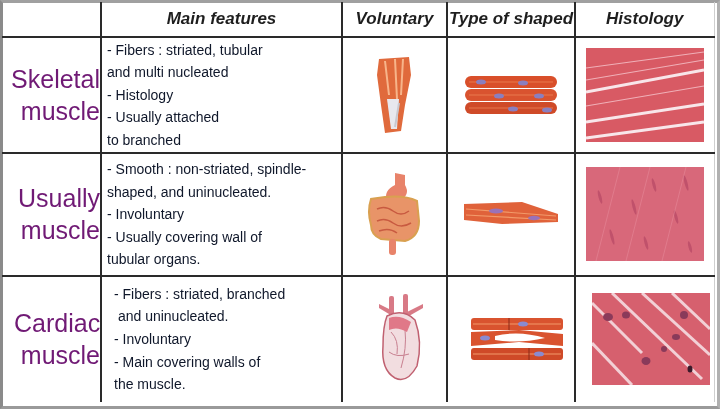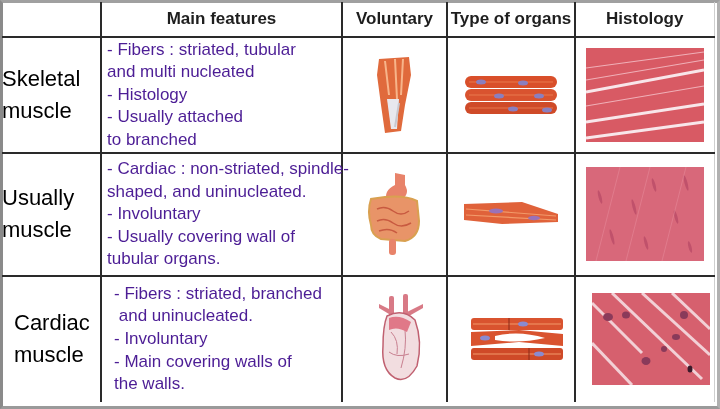--- a/index.html
+++ b/index.html
@@ -25,32 +25,32 @@
       width: 712px; height: 400px;
     }
     td, th {
       border: 2px solid #2a2a2a;
       padding: 0;
       vertical-align: middle;
       color: #222;
     }
     tr > *:first-child { border-left: none; }
     tr > *:last-child { border-right: 1px solid #cfcfcf; }
-    thead th { border-top: none; }
+    thead th { border-top: none; font-style: italic; }
     tbody tr:last-child td { border-bottom: none; padding-left: 12px; }
     th {
       font-size: 17px; font-weight: bold; text-align: center; height: 34px;
       color: #1e1e1e;
     }
     .rowhead {
-      font-size: 22px; text-align: left; line-height: 32px; color: #000000;
+      font-size: 25px; text-align: right; line-height: 32px; color: #701a75;
     }
     .feat {
-      font-size: 17px; line-height: 22.6px; padding-left: 5px; padding-right: 2px;
-      color: #4c1d95;
+      font-size: 14px; line-height: 22.6px; padding-left: 5px; padding-right: 2px;
+      color: #0f172a;
     }
     .feat div { white-space: nowrap; }
     .imgcell { text-align: center; }
     .imgcell svg { display: inline-block; vertical-align: middle; }
   </style>
 </head>
 <body>
 
 <div class="frame"></div>
 
@@ -60,21 +60,21 @@
     <col style="width:241px">
     <col style="width:105px">
     <col style="width:128px">
     <col style="width:139px">
   </colgroup>
   <thead>
     <tr>
       <th></th>
       <th>Main features</th>
       <th>Voluntary</th>
-      <th>Type of organs</th>
+      <th>Type of shaped</th>
       <th>Histology</th>
     </tr>
   </thead>
   <tbody>
 
     <tr style="height:116px">
       <td class="rowhead">
         <div>Skeletal</div>
         <div>muscle</div>
       </td>
@@ -127,21 +127,21 @@
         </svg>
       </td>
     </tr>
 
     <tr style="height:122px">
       <td class="rowhead">
         <div>Usually</div>
         <div>muscle</div>
       </td>
       <td class="feat">
-        <div>- Cardiac : non-striated, spindle-</div>
+        <div>- Smooth : non-striated, spindle-</div>
         <div>shaped, and uninucleated.</div>
         <div>- Involuntary</div>
         <div>- Usually covering wall of</div>
         <div>tubular organs.</div>
       </td>
       <td class="imgcell">
         <svg width="60" height="86" viewBox="0 0 60 86">
           <path d="M30 2 L40 4 L40 14 Q46 24 34 30 L22 30 Q18 20 30 14 Z" fill="#e8836a"></path>
           <path d="M6 28 Q2 40 6 54 Q6 64 16 68 L40 70 Q54 66 54 50 L52 30 Q40 24 20 26 Z" fill="#e89468" stroke="#d9a050" stroke-width="2"></path>
           <g stroke="#c85a40" stroke-width="1.5" fill="none">
@@ -188,21 +188,21 @@
     <tr style="height:126px">
       <td class="rowhead">
         <div>Cardiac</div>
         <div>muscle</div>
       </td>
       <td class="feat">
         <div>- Fibers : striated, branched</div>
         <div style="white-space:pre"> and uninucleated.</div>
         <div>- Involuntary</div>
         <div>- Main covering walls of</div>
-        <div>the walls.</div>
+        <div>the muscle.</div>
       </td>
       <td class="imgcell">
         <svg width="48" height="94" viewBox="0 0 48 94">
           <g fill="#d87a86">
             <rect x="12" y="4" width="5" height="22" rx="2"></rect>
             <rect x="26" y="2" width="5" height="24" rx="2"></rect>
             <path d="M2 12 L14 18 L12 22 L2 16 Z"></path>
             <path d="M46 12 L30 20 L32 24 L46 16 Z"></path>
           </g>
           <path d="M10 24 Q26 16 38 28 Q46 50 40 74 Q30 92 18 86 Q4 78 6 54 Q6 34 10 24 Z" fill="#f2dde0" stroke="#c06070" stroke-width="1.5"></path>

